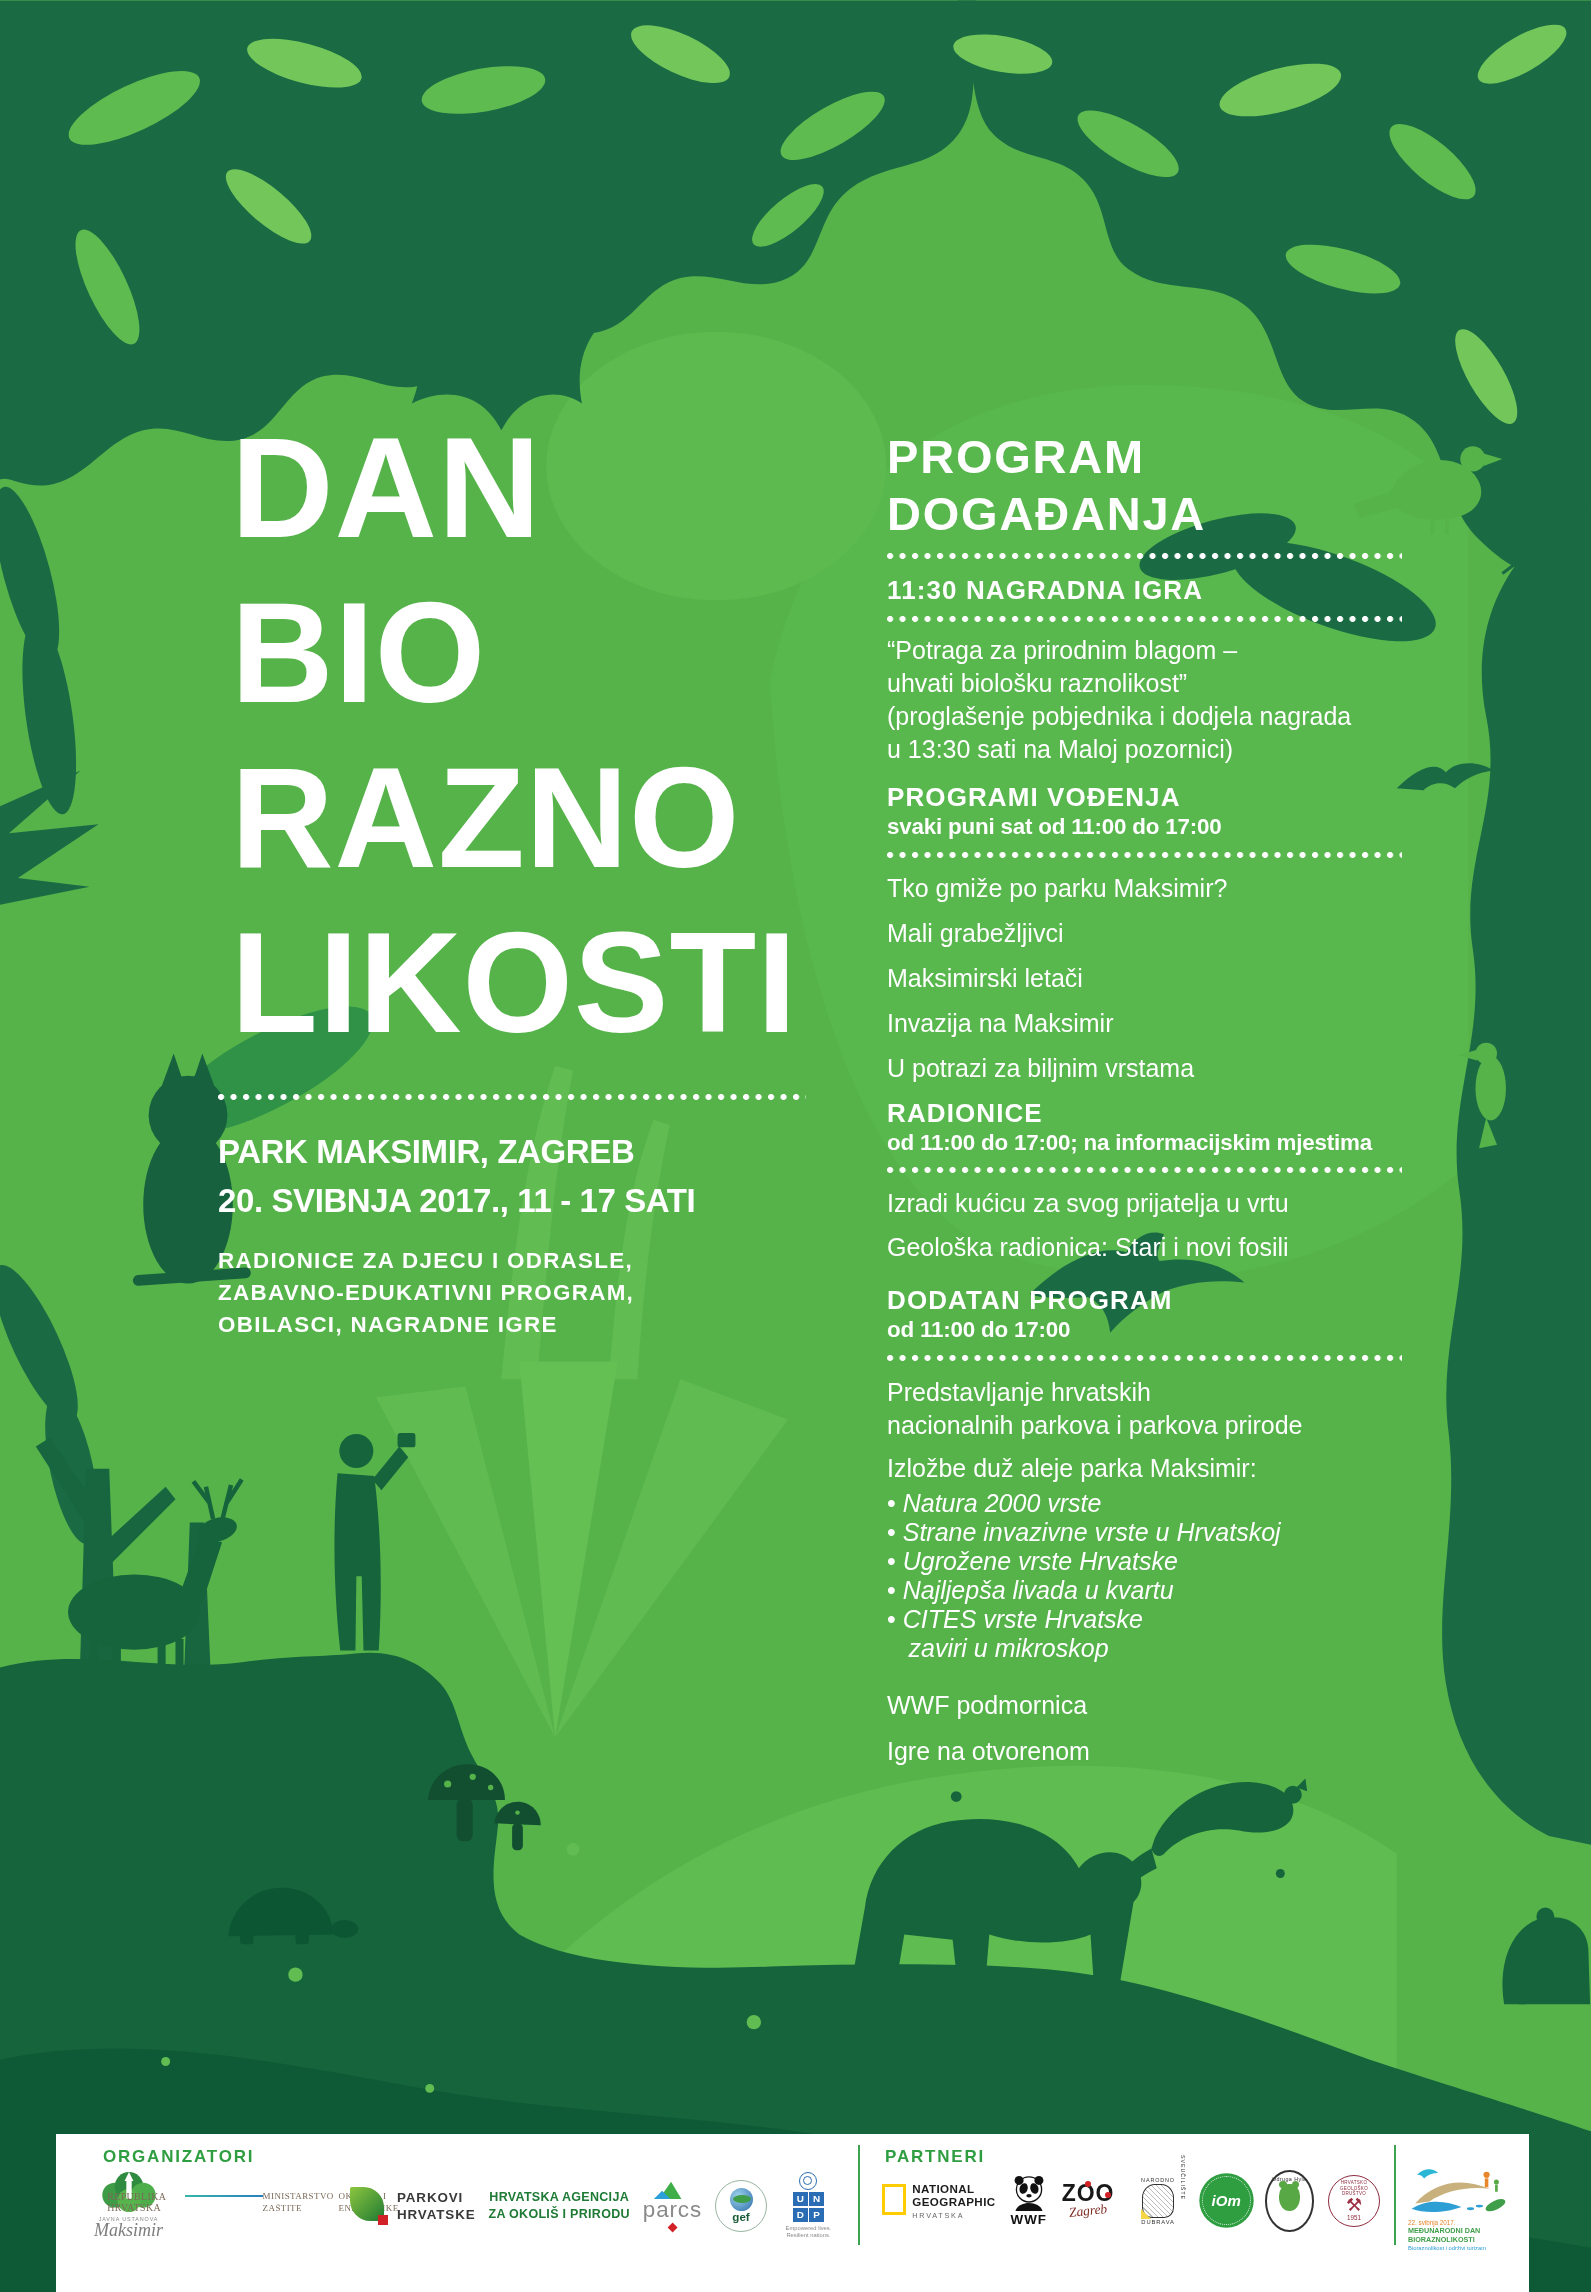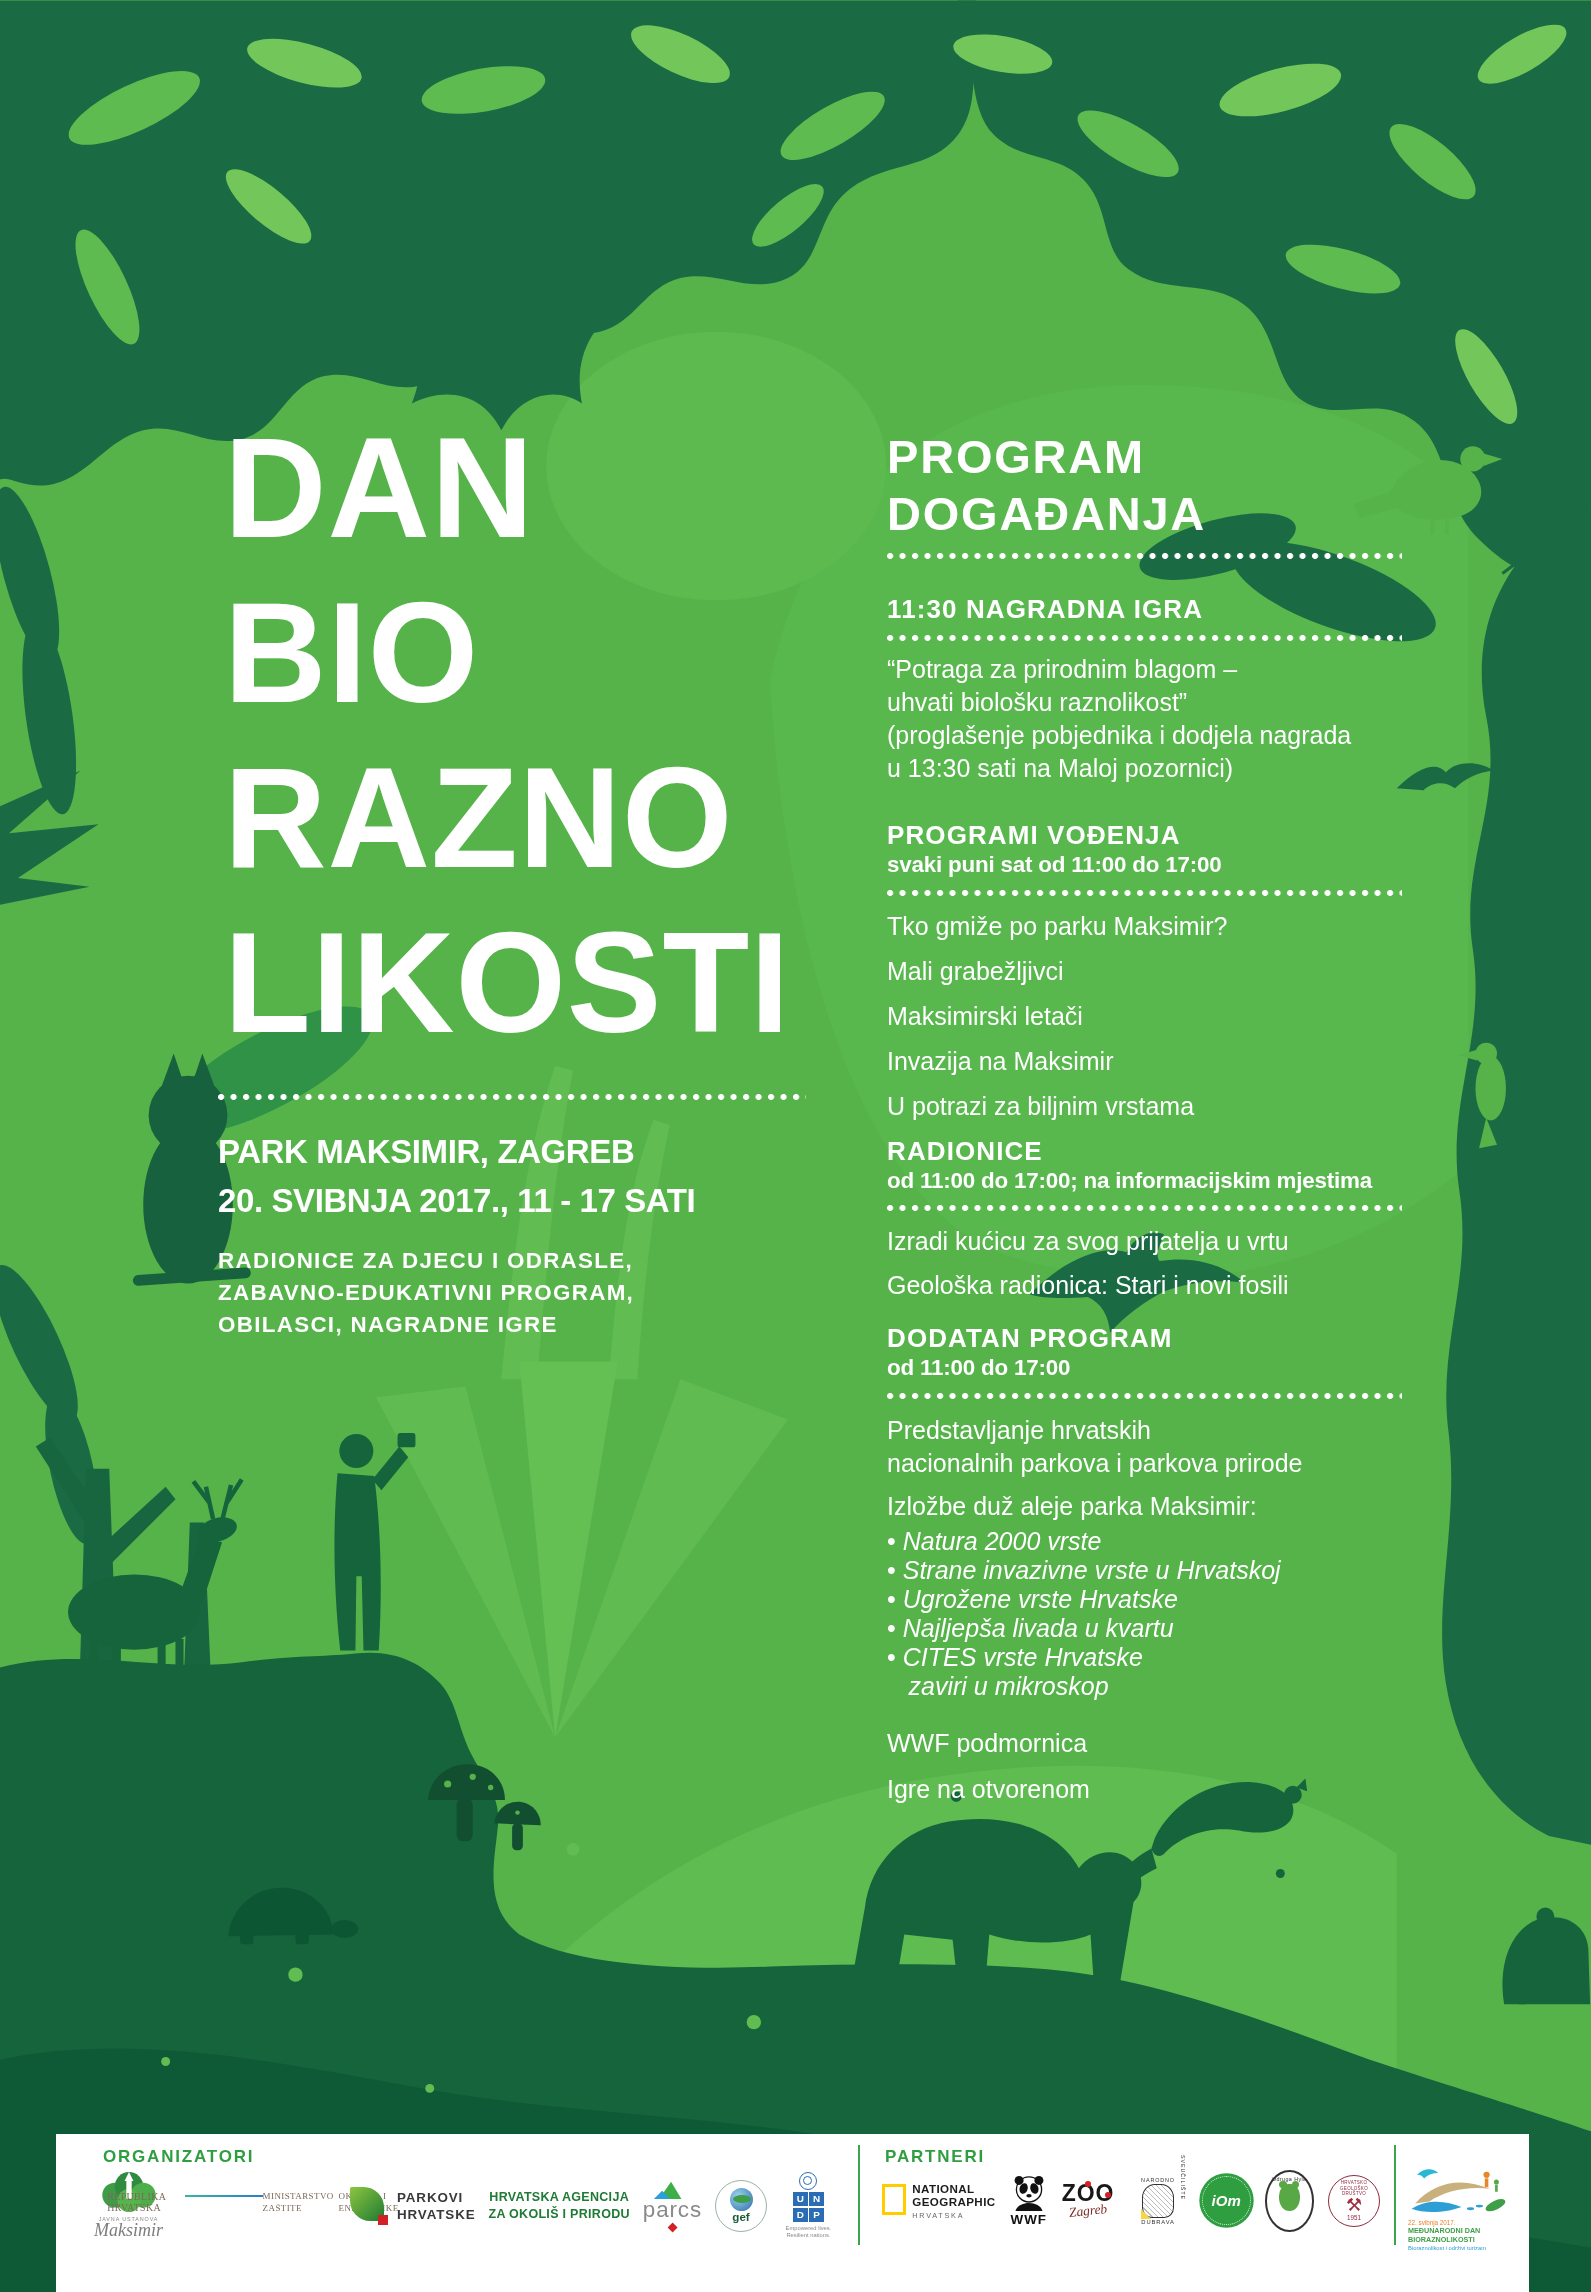--- a/index.html
+++ b/index.html
@@ -5,35 +5,35 @@
   html,body{margin:0;padding:0;background:#2a2a2a;}
   .poster{position:relative;width:1591px;height:2293px;overflow:hidden;background:#55b34a;
           font-family:"Liberation Sans",sans-serif;color:#fff;}
   svg.decor{position:absolute;left:0;top:0;width:1591px;height:2293px;}
 
   
   .dots{height:6.3px;background-image:radial-gradient(circle at 3.1px 3.1px,#ffffff 2.8px,rgba(255,255,255,0) 3.4px);
         background-size:12.5px 6.3px;background-repeat:repeat-x;}
 
   
-  .title-block{position:absolute;left:224px;top:405px;font-size:142px;line-height:165px;
+  .title-block{position:absolute;left:231px;top:405px;font-size:142px;line-height:165px;
                font-weight:700;letter-spacing:0.9px;}
   .title-dots{position:absolute;left:218px;top:1094px;width:588px;}
   .venue{position:absolute;left:218px;top:1128px;font-size:33px;line-height:47px;font-weight:700;
          letter-spacing:-0.4px;}
   .datetime{position:absolute;left:218px;top:1177px;font-size:33px;line-height:47px;font-weight:700;
             letter-spacing:-0.4px;}
   .tagline{position:absolute;left:218px;top:1245px;font-size:22.4px;line-height:32px;font-weight:700;
            letter-spacing:1.3px;}
 
   
   .program{position:absolute;left:887px;top:428px;width:515px;}
   .prog-title{font-size:47px;line-height:57px;font-weight:700;letter-spacing:1.8px;}
   .program .dots{margin-top:10.7px;}
-  .sec-head{margin-top:35px;font-size:26px;line-height:30px;font-weight:700;letter-spacing:1.1px;}
+  .sec-head{margin-top:16px;font-size:26px;line-height:30px;font-weight:700;letter-spacing:1.1px;}
   .sec-sub{font-size:22.4px;line-height:29px;font-weight:700;letter-spacing:-0.2px;white-space:nowrap;}
   .para{margin-top:12.5px;font-size:25px;line-height:33px;}
   .items{margin-top:14.3px;}
   .items div{font-size:25px;line-height:30px;margin-bottom:15px;}
   .items2 div{font-size:25px;line-height:30px;margin-bottom:14.3px;}
   .intro{margin-top:14.3px;font-size:25px;line-height:33px;}
   .izlozbe-head{margin-top:10px;font-size:25px;line-height:32px;}
   .bullets{margin-top:5.4px;}
   .bullets div{font-size:25px;line-height:29px;font-style:italic;}
   .bullets .bullet::before{content:"• ";font-style:normal;}

